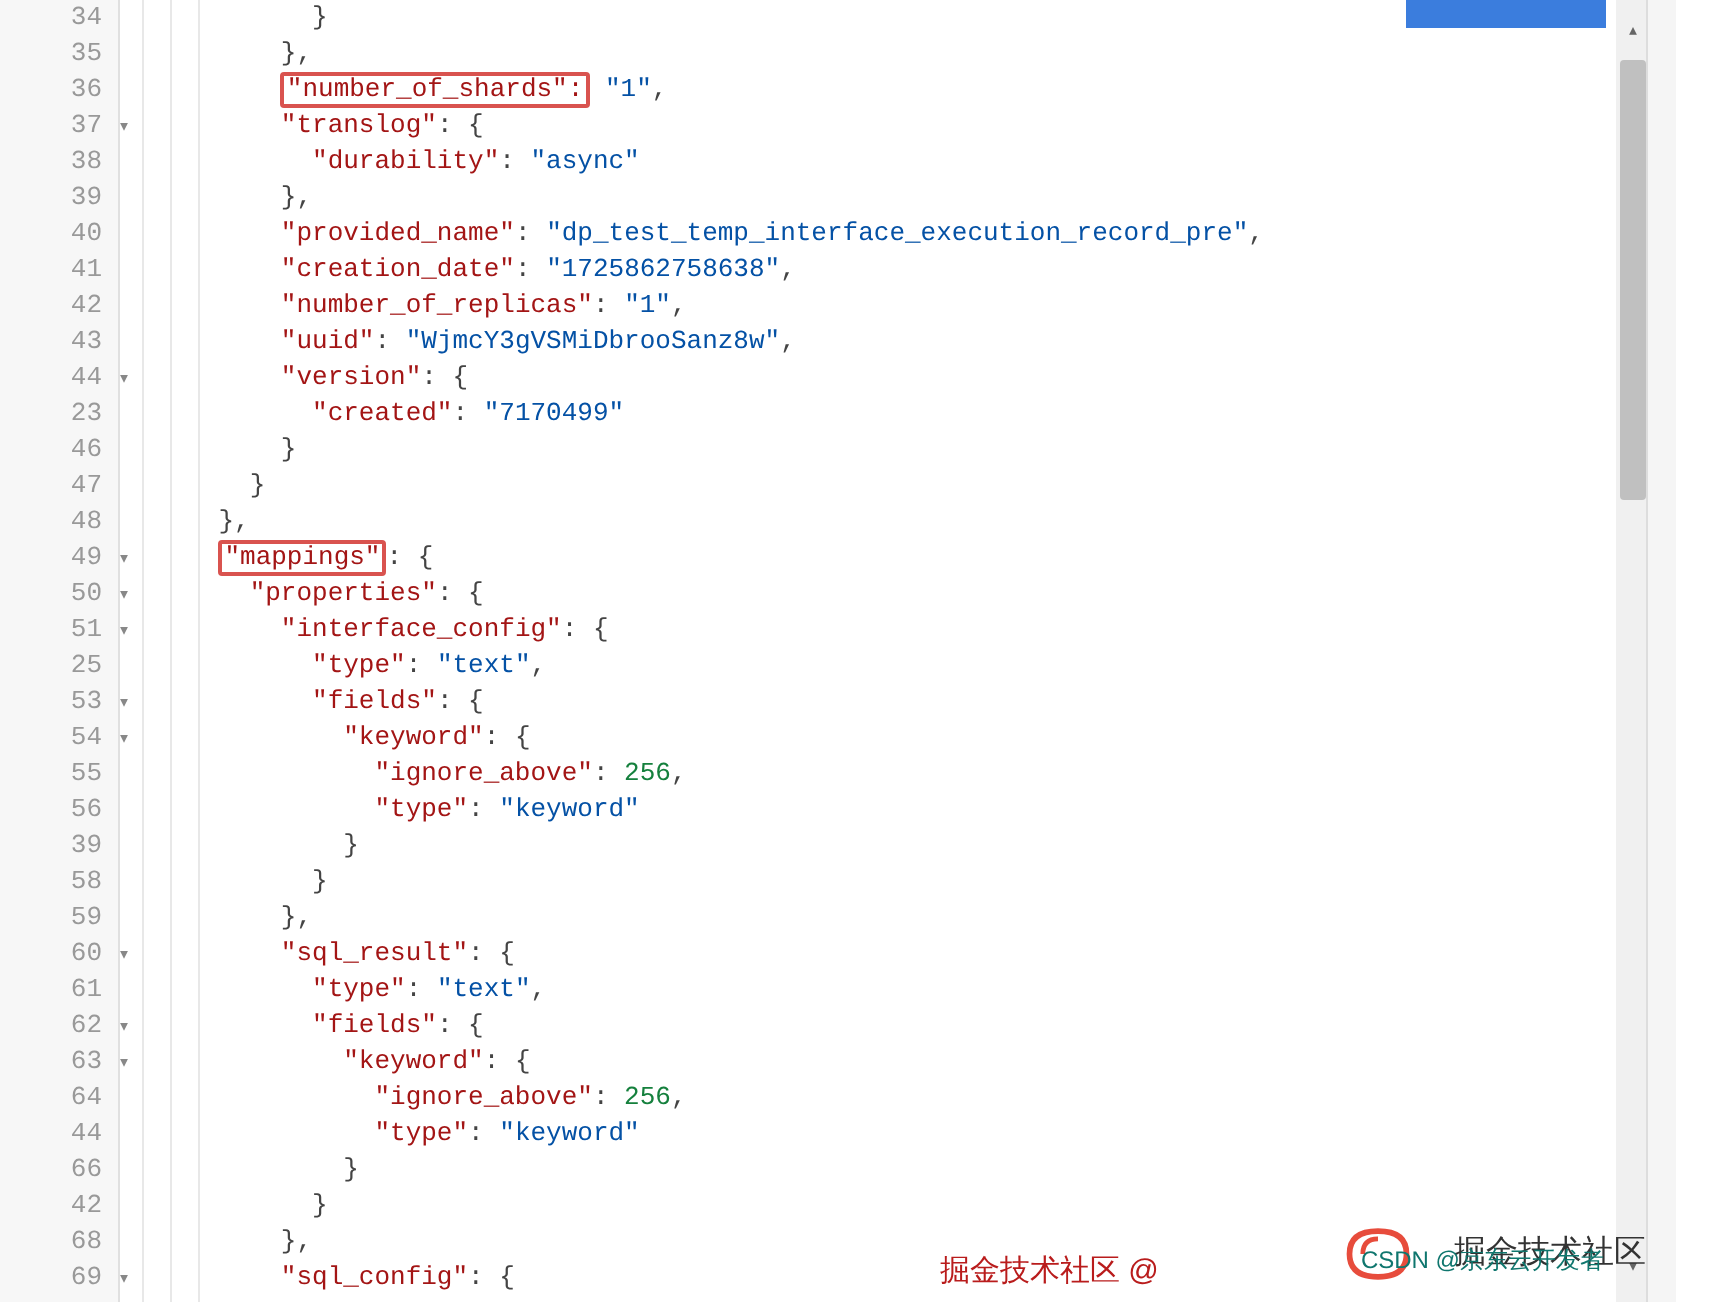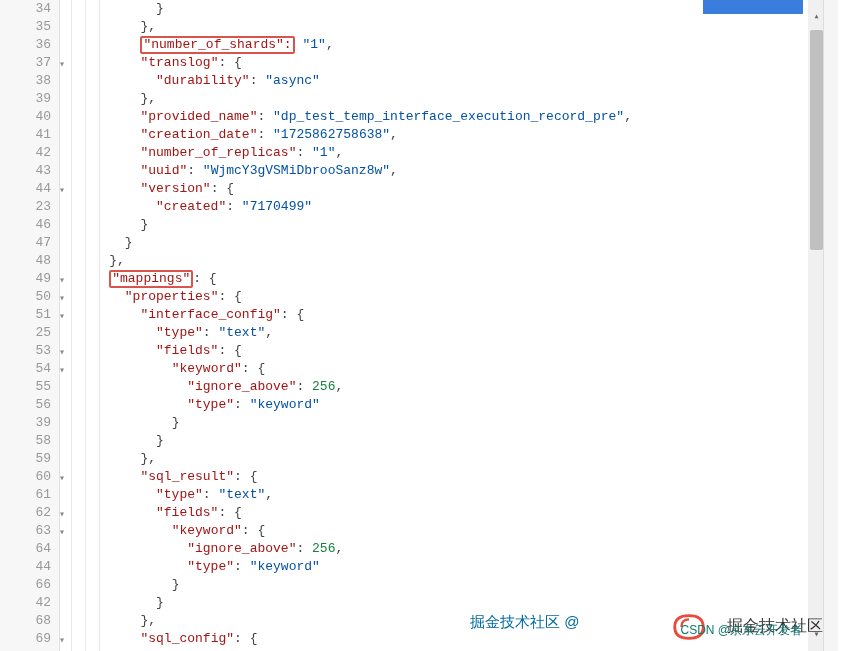--- a/index.html
+++ b/index.html
@@ -106,23 +106,23 @@
     .blue-button {
       position: absolute;
       top: 0;
       right: 55px;
       width: 100px;
       height: 14px;
       background: #3b7ddd;
     }
     .watermark1 {
       position: absolute;
-      bottom: 19px;
+      bottom: 6px;
       left: 470px;
-      color: #0369a1;
+      color: #b91c1c;
       font-family: 'Microsoft YaHei', sans-serif;
       font-size: 15px;
       font-weight: 500;
     }
     .watermark2 {
       position: absolute;
       bottom: 12px;
       right: 56px;
       color: #0f766e;
       font-family: 'Microsoft YaHei', sans-serif;

